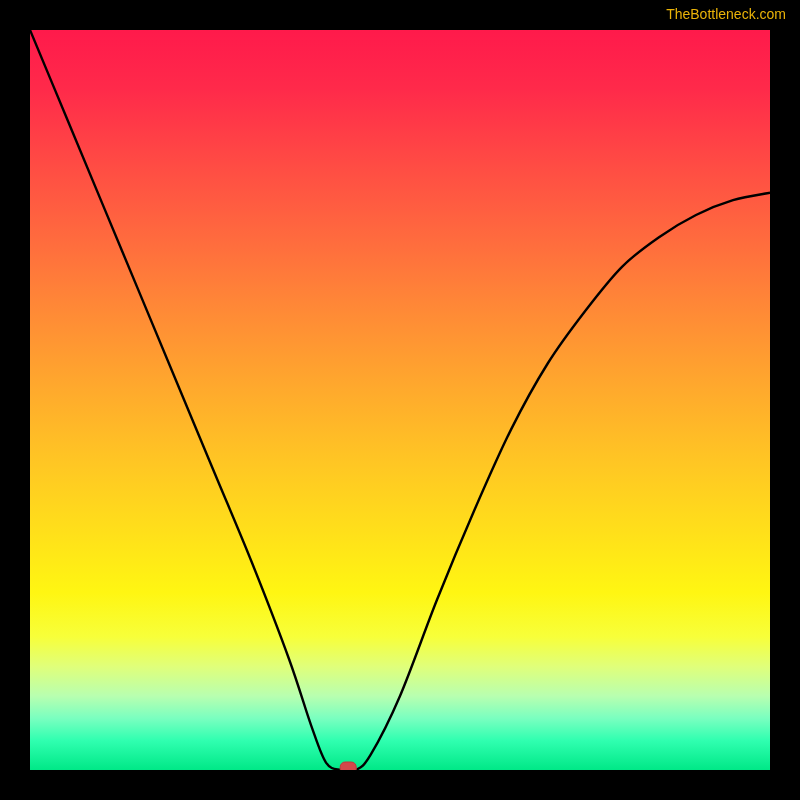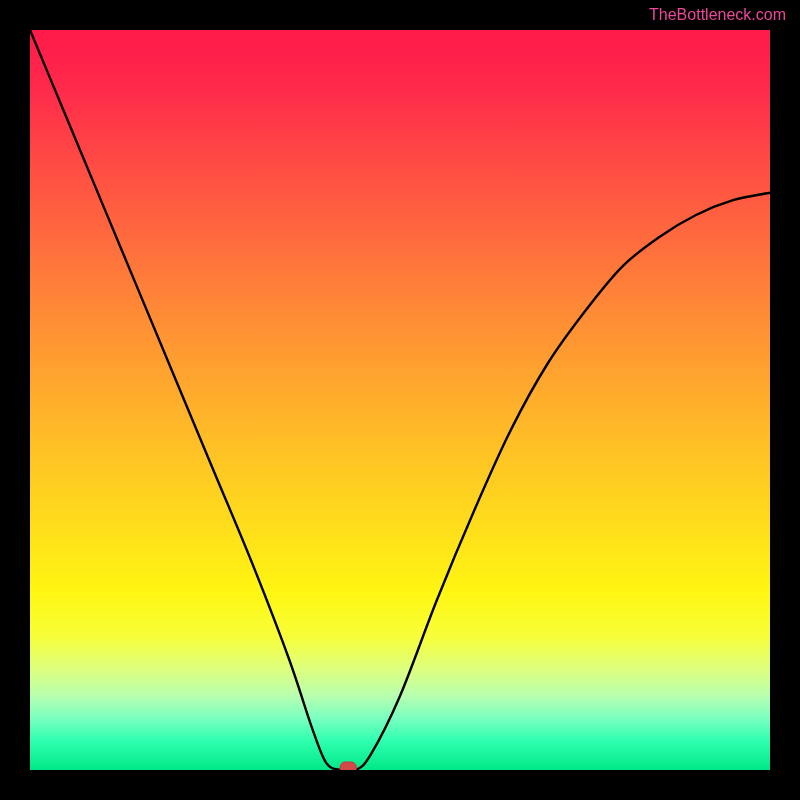--- a/index.html
+++ b/index.html
@@ -7,22 +7,22 @@
     width: 800px;
     height: 800px;
     background: #000;
     position: relative;
     font-family: Arial, sans-serif;
   }
   .watermark {
     position: absolute;
     top: 6px;
     right: 14px;
-    color: #ec4899;
-    font-size: 16px;
+    color: #eab308;
+    font-size: 14px;
     font-weight: 500;
     z-index: 10;
   }
   .plot-area {
     position: absolute;
     left: 30px;
     top: 30px;
     width: 740px;
     height: 740px;
     background: linear-gradient(to bottom,

